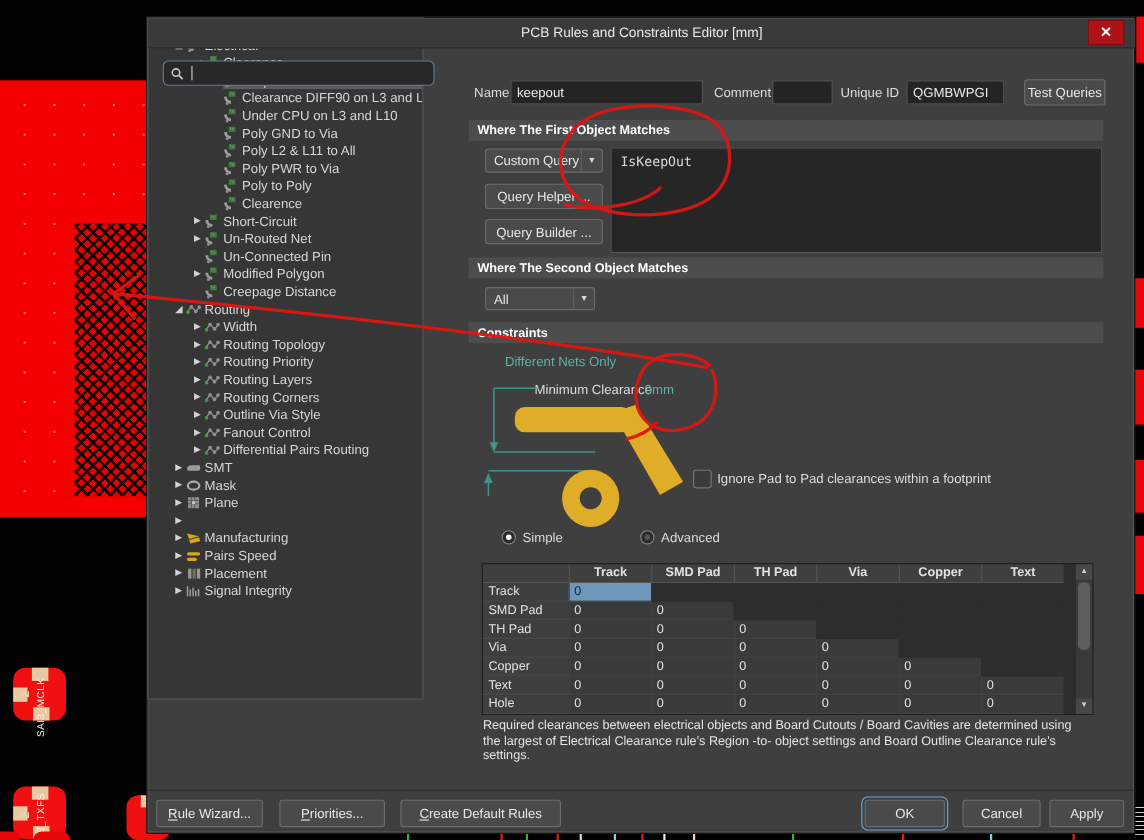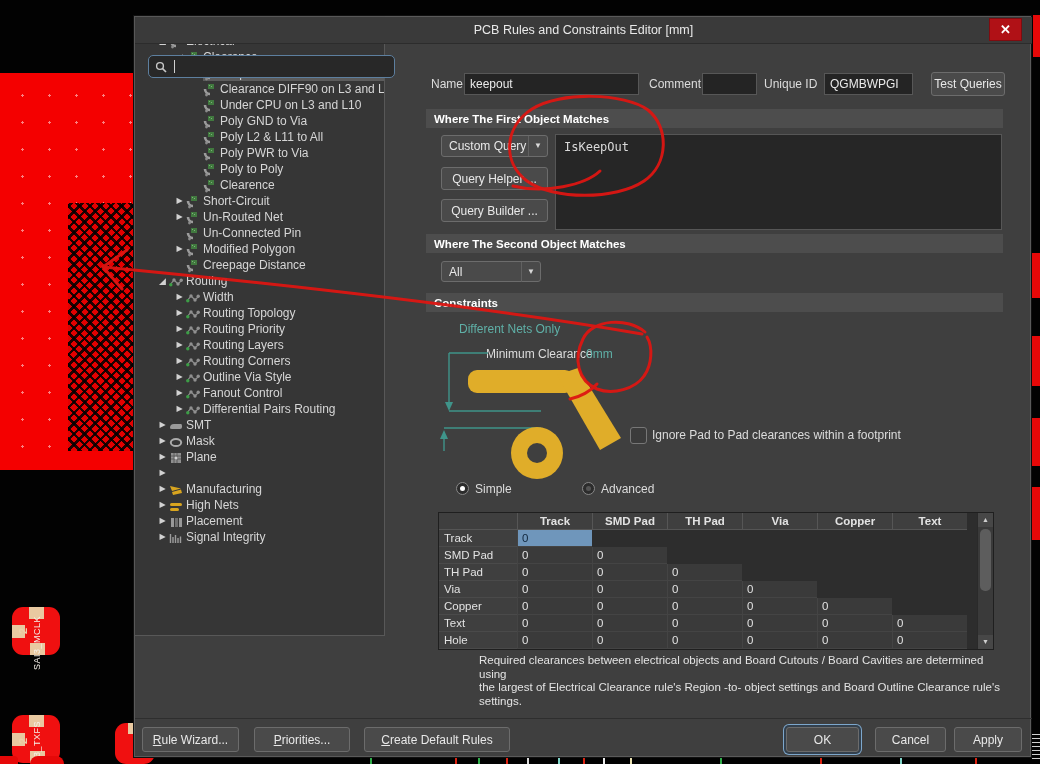--- a/index.html
+++ b/index.html
@@ -71,21 +71,21 @@
   .mh:first-child{border-left:none;}
   .mlab{background:#3f3f3f;border-bottom:1px solid #4a4a4a;padding-left:5px;line-height:17px;}
   .mc{line-height:17px;padding-left:4px;}
   .mc.fill{background:#3a3a3a;border-bottom:1px solid #444;border-left:1px solid #444;}
   .mc.empty{background:#2d2d2d;}
   .mc.selcell{background:#6f96bb;color:#10263c;}
   #mscroll{position:absolute;right:0;top:0;width:15px;bottom:0;background:#3a3a3a;border-left:1px solid #2a2a2a;}
   #mscroll .sarr{position:absolute;left:0;width:15px;height:14px;text-align:center;font-size:7px;color:#cfcfcf;line-height:14px;background:#474747;}
   #mthumb{position:absolute;left:2px;top:16px;width:11px;height:62px;background:#5d5d5d;border-radius:5px;}
   #note{left:305px;top:638px;width:568px;color:#e3e3e3;font-size:11.5px;line-height:13.5px;}
-  #note span{display:block;margin-left:40px;}
+  #note span{display:block;}
   .u{text-decoration:underline;}
   #okbtn{box-shadow:0 0 0 2px #33404d,0 0 0 3px #7da7cc;}
   
   #anno{position:absolute;left:0;top:0;z-index:50;pointer-events:none;}
 </style>
 </head>
 <body>
 
 <div id="pcb" class="dots">
   <div id="red-zone" class="abs">
@@ -518,21 +518,21 @@
           <span class="tlabel">Manufacturing</span>
         </span>
       </div>
       <div class="trow" style="padding-left: 21px;">
         <span class="arrow">▶</span>
         <span class="rowbody">
           <span class="ticon"><svg width="14" height="13">
               <rect x="1" y="3" width="12" height="3" rx="1.5" fill="#d9a51f"></rect>
               <rect x="1" y="8" width="9" height="3" rx="1.5" fill="#d9a51f"></rect>
             </svg></span>
-          <span class="tlabel">High Nets</span>
+          <span class="tlabel">Pairs Speed</span>
         </span>
       </div>
       <div class="trow" style="padding-left: 21px;">
         <span class="arrow">▶</span>
         <span class="rowbody">
           <span class="ticon"><svg width="14" height="13">
               <rect x="2" y="2" width="3" height="9" fill="#989898"></rect>
               <rect x="6" y="2" width="3" height="9" fill="#6f6f6f"></rect>
               <rect x="10" y="2" width="3" height="9" fill="#989898"></rect>
             </svg></span>

